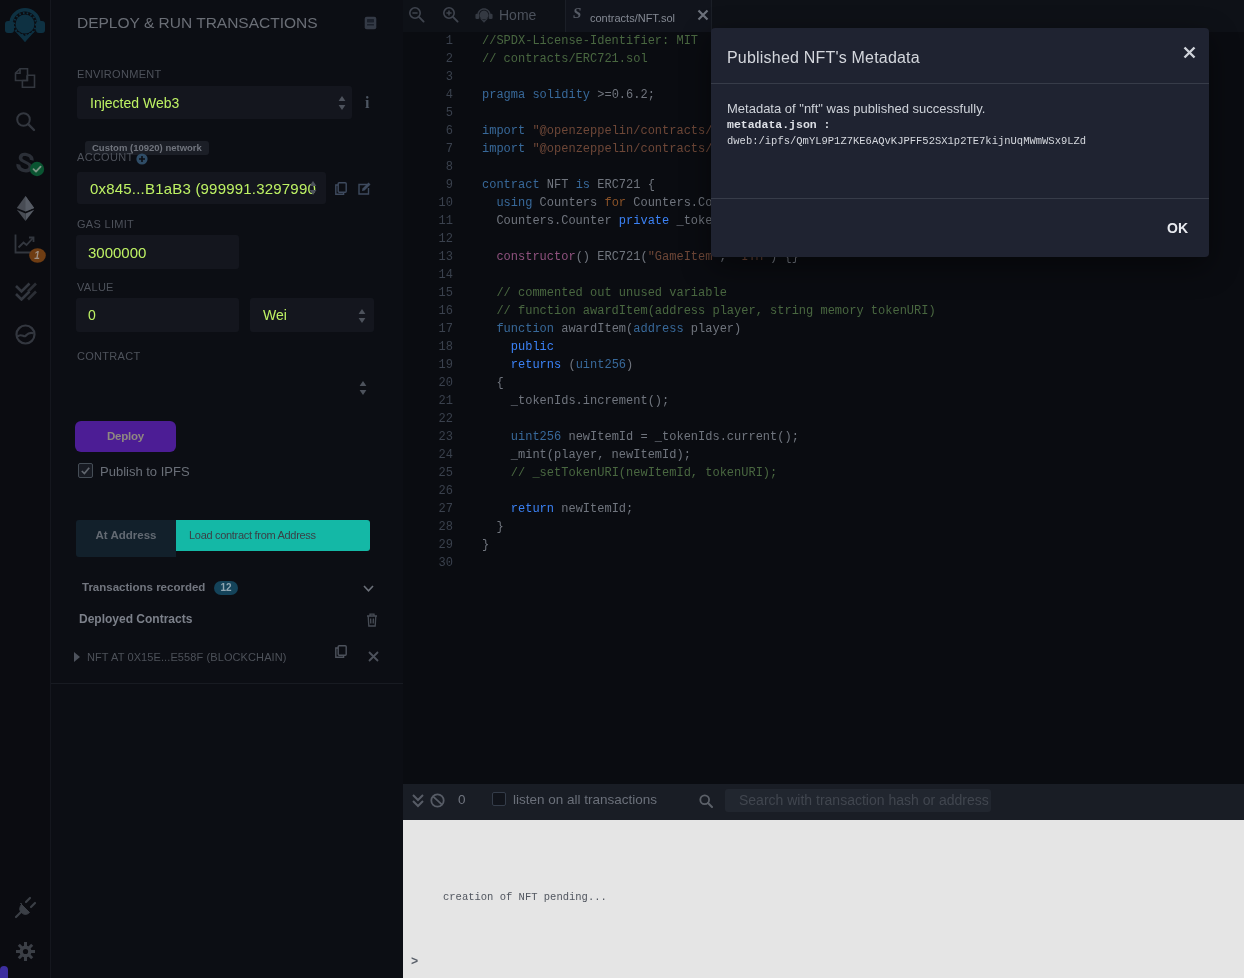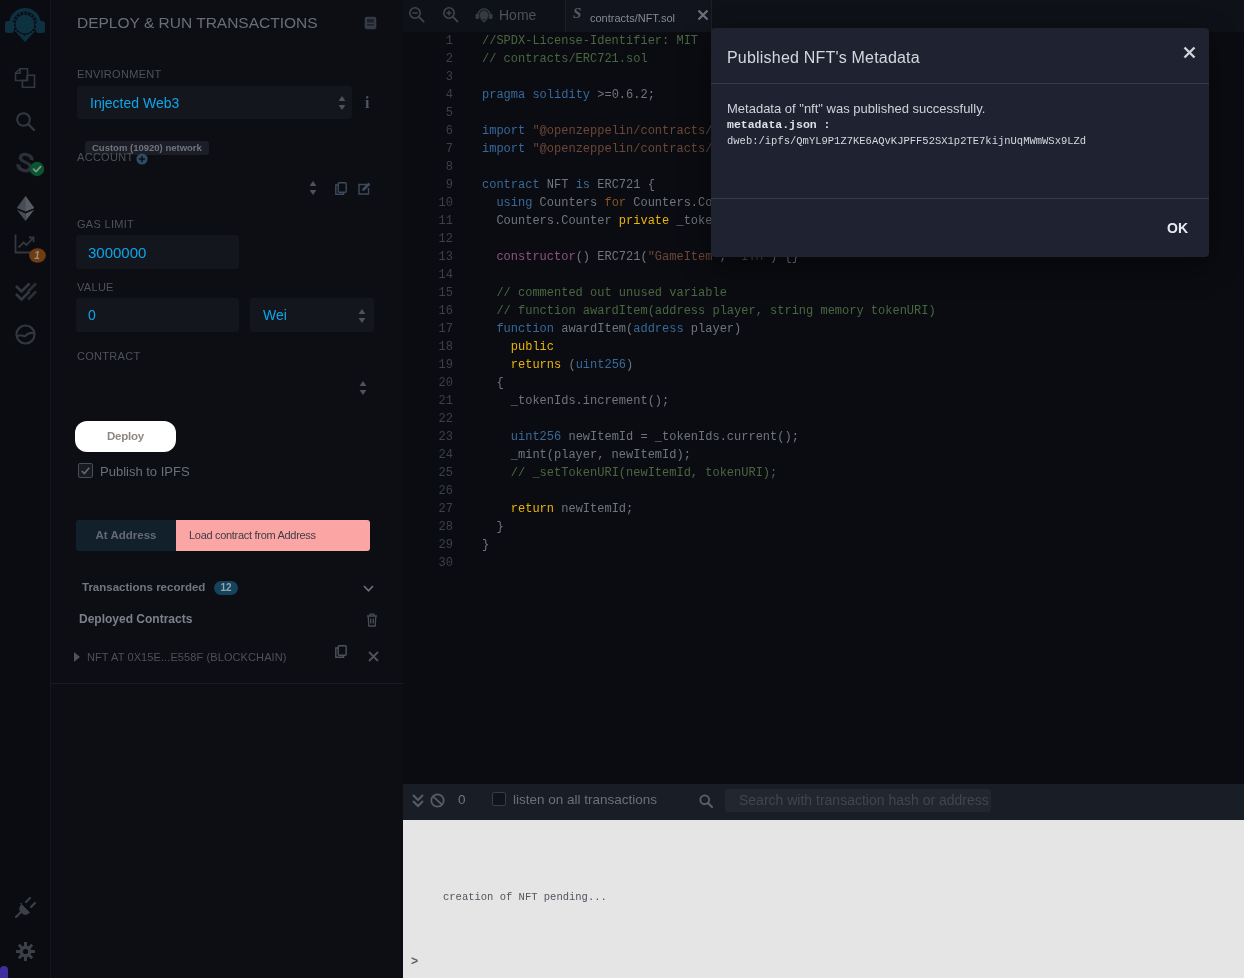--- a/index.html
+++ b/index.html
@@ -4,34 +4,34 @@
 <style>
   * { margin:0; padding:0; box-sizing:border-box; }
   html,body { width:1244px; height:978px; overflow:hidden; background:#0a0c11; font-family:"Liberation Sans", sans-serif; }
   .abs { position:absolute; }
   #page { position:relative; width:1244px; height:978px; }
   
   #sidebar { left:0; top:0; width:51px; height:978px; background:#0b0c11; border-right:1px solid #15171e; }
   
   #panel { left:51px; top:0; width:352px; height:978px; background:#0c0e14; }
   #panel .lbl { position:absolute; left:26px; font-size:11px; color:#4e525b; letter-spacing:.3px; }
-  .sel, .inp { position:absolute; background:#14161e; border-radius:3px; color:#0ea5e9; font-size:14px; display:flex; align-items:center; }
+  .sel, .inp { position:absolute; background:#14161e; border-radius:3px; color:#bef264; font-size:14px; display:flex; align-items:center; }
   .sel { padding-left:13px; }
   .inp { padding-left:12px; }
   .caret2 { position:absolute; width:8px; }
   .caret2 svg { display:block; }
   
   #main { left:403px; top:0; width:841px; height:978px; background:#0a0c11; }
   #tabbar { position:absolute; left:0; top:0; width:841px; height:32px; background:#0e1117; }
   #editor { position:absolute; left:0; top:32px; width:841px; height:752px; }
   pre.code { font-family:"Liberation Mono", monospace; font-size:12px; line-height:18px; }
   #gutter { position:absolute; left:0; top:0; width:50px; text-align:right; color:#3a414d; }
   #code { position:absolute; left:79px; top:0; color:#70757e; }
   .kw { color:#38699a; }
-  .gr { color:#eab308;margin-top:10px; } .st2 { color:#8a5228; }
+  .gr { color:#3b82f6;margin-top:10px; } .st2 { color:#8a5228; }
   .st { color:#6e4737; }
   .cm { color:#496740; }
   .ct { color:#90527f; }
   #termbar { position:absolute; left:0; top:784px; width:841px; height:36px; background:#191d25; }
   #terminal { position:absolute; left:0; top:820px; width:841px; height:198px; background:#e5e5e5; }
   
   #modal { left:711px; top:28px; width:498px; height:229px; background:#1f2331; border-radius:4px; box-shadow:0 10px 30px rgba(0,0,0,0.45); }
   .mono { font-family:"Liberation Mono", monospace; }
 </style>
 </head>
@@ -55,20 +55,21 @@
       </div>
     <div class="abs" style="left:314px;top:94px;width:8px;font-size:16px;font-weight:bold;color:#4e5663;font-family:'Liberation Serif',serif;">i</div>
 
     <div class="abs" style="left:34px;top:129px;height:14px;background:#1b1e26;border-radius:3px;padding:0 7px;font-size:9.5px;font-weight:bold;color:#70747d;line-height:14px;margin-top:12px;">Custom (10920) network</div>
 
     <div class="lbl" style="top:151px;">ACCOUNT</div>
     <svg class="abs" style="left:85px;top:153px" width="12" height="12" viewBox="0 0 12 12">
       <circle cx="6" cy="6" r="5.6" fill="#2f4c66"></circle>
       <path d="M6 3 L6 9 M3 6 L9 6" stroke="#0c0e14" stroke-width="1.6"></path>
     </svg>
+    <div class="sel" style="left:26px;top:172px;width:249px;height:32px;white-space:nowrap;overflow:hidden;font-size:15px;letter-spacing:.2px;">0x845...B1aB3 (999991.3297990</div>
     <div class="caret2" style="left:258px;top:181px;">
         <svg width="8" height="14" viewBox="0 0 8 14">
           <path d="M4 0 L7.4 5 L0.6 5 Z" fill="#4d525c"></path>
           <path d="M4 14 L7.4 9 L0.6 9 Z" fill="#4d525c"></path>
         </svg>
       </div>
     <svg class="abs" style="left:284px;top:182px" width="12" height="13" viewBox="0 0 12 13">
       <g fill="none" stroke="#3e4a5e" stroke-width="1.4">
         <rect x="3.2" y="0.8" width="8" height="9.4" rx="1"></rect>
         <path d="M3.2 3 L0.8 3 L0.8 12.2 L8.6 12.2 L8.6 10.2" fill="none"></path>
@@ -93,31 +94,31 @@
       </div>
 
     <div class="lbl" style="top:350px;">CONTRACT</div>
     <div class="caret2" style="left:308px;top:381px;">
         <svg width="8" height="14" viewBox="0 0 8 14">
           <path d="M4 0 L7.4 5 L0.6 5 Z" fill="#4d525c"></path>
           <path d="M4 14 L7.4 9 L0.6 9 Z" fill="#4d525c"></path>
         </svg>
       </div>
 
-    <div class="abs" style="left:24px;top:421px;width:101px;height:31px;background:#ffffff;border-radius:12px;text-align:center;line-height:31px;font-size:11.5px;font-weight:bold;color:#8f8881;letter-spacing:-0.2px;">Deploy</div>
+    <div class="abs" style="left:24px;top:421px;width:101px;height:31px;background:#4c1d95;border-radius:6px;text-align:center;line-height:31px;font-size:11.5px;font-weight:bold;color:#8f8881;letter-spacing:-0.2px;">Deploy</div>
 
     <div class="abs" style="left:27px;top:463px;width:15px;height:15px;background:#181b23;border:1.2px solid #454d56;border-radius:2px;"></div>
     <svg class="abs" style="left:30px;top:467px" width="9" height="8" viewBox="0 0 9 8">
         <path d="M0.8 4 L3.4 6.6 L8.2 0.8" fill="none" stroke="#62676f" stroke-width="1.7"></path>
       </svg>
     <div class="abs" style="left:49px;top:464px;font-size:13px;color:#6a6f78;">Publish to IPFS</div>
 
 
-    <div class="abs" style="left:25px;top:520px;width:100px;height:31px;background:#12202b;border-radius:3px 0 0 3px;text-align:center;line-height:31px;font-size:11.5px;font-weight:bold;color:#636a73;">At Address</div>
-    <div class="abs" style="left:125px;top:520px;width:194px;height:31px;background:#fca5a5;border-radius:0 3px 3px 0;line-height:31px;font-size:11px;letter-spacing:-0.3px;color:#3b4047;padding-left:13px;">Load contract from Address</div>
+    <div class="abs" style="left:25px;top:520px;width:100px;height:37px;background:#12202b;border-radius:3px 0 0 3px;text-align:center;line-height:31px;font-size:11.5px;font-weight:bold;color:#636a73;">At Address</div>
+    <div class="abs" style="left:125px;top:520px;width:194px;height:31px;background:#14b8a6;border-radius:0 3px 3px 0;line-height:31px;font-size:11px;letter-spacing:-0.3px;color:#3b4047;padding-left:13px;">Load contract from Address</div>
 
     <div class="abs" style="left:31px;top:581px;font-size:11.5px;font-weight:bold;color:#72767f;">Transactions recorded</div>
     <div class="abs" style="left:163px;top:581px;width:24px;height:14px;background:#14435a;border-radius:7px;text-align:center;font-size:10px;font-weight:bold;color:#8fa6b2;line-height:14px;">12</div>
     <svg class="abs" style="left:312px;top:585px" width="11" height="7" viewBox="0 0 11 7">
         <path d="M1 1 L5.5 5.8 L10 1" fill="none" stroke="#6b7079" stroke-width="1.6"></path>
       </svg>
 
     <div class="abs" style="left:28px;top:612px;font-size:12px;font-weight:bold;color:#7c808a;">Deployed Contracts</div>
     <svg class="abs" style="left:315px;top:613px" width="12" height="14" viewBox="0 0 12 14">
       <g fill="none" stroke="#474c55" stroke-width="1.3">

